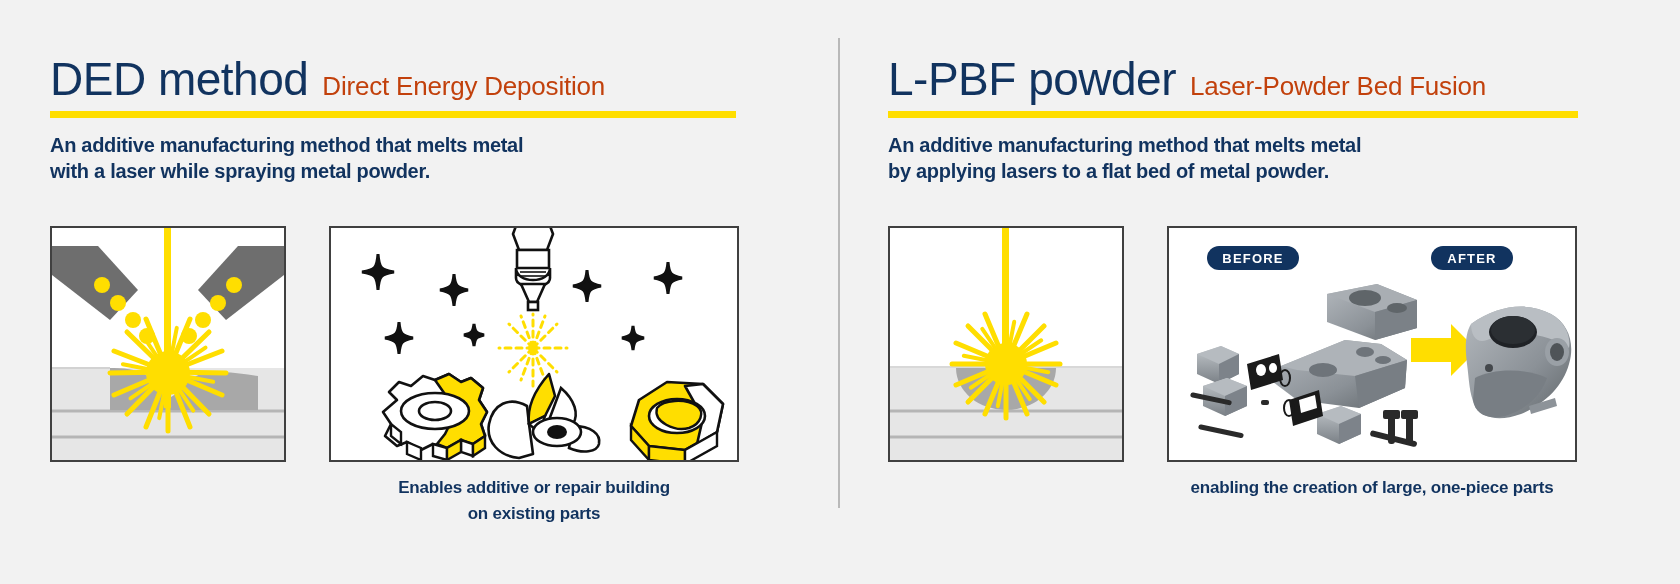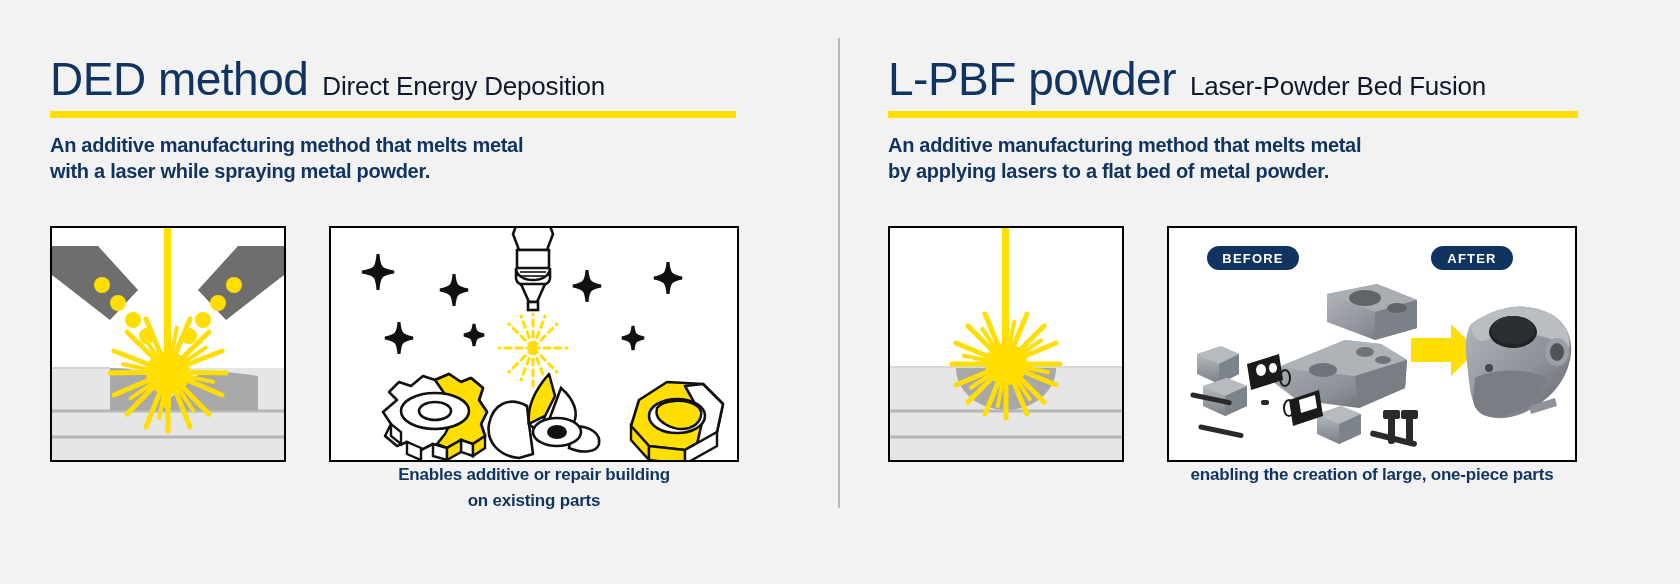--- a/index.html
+++ b/index.html
@@ -21,45 +21,45 @@
 
   .head{position:absolute;}
   .head-left{left:50px;top:44px;width:700px;}
   .head-right{left:50px;top:44px;width:710px;}
 
   .title-row{display:flex;align-items:baseline;gap:14px;white-space:nowrap;}
   .title-main{
     font-size:46px;font-weight:400;color:#11335f;letter-spacing:-0.5px;line-height:1;
   }
   .title-sub{
-    font-size:26px;font-weight:400;color:#0f172a;line-height:1;letter-spacing:-0.2px;
+    font-size:26px;font-weight:400;color:#c2410c;line-height:1;letter-spacing:-0.2px;
   }
   .rule{height:7px;background:#ffde00;margin-top:9px;}
   .rule-left{width:686px;}
   .rule-right{width:690px;}
 
   .lede{
     margin-top:14px;font-size:20px;font-weight:bold;color:#11335f;
     line-height:1.32;letter-spacing:-0.3px;
   }
 
   .figs{position:absolute;top:214px;display:flex;align-items:flex-start;}
   .figs-left{left:50px;gap:38px;}
   .figs-right{left:50px;gap:38px;}
 
   .fig{display:flex;flex-direction:column;align-items:center;}
   .box{
-    background:#ffffff;border:2px solid #000000;box-sizing:border-box;position:relative;overflow:hidden;text-align:center;
+    background:#ffffff;border:2px solid #404040;box-sizing:border-box;position:relative;overflow:hidden;text-align:center;
   }
   .box-small{width:236px;height:236px;}
   .box-wide-l{width:410px;height:236px;}
   .box-wide-r{width:410px;height:236px;}
 
   .caption{
-    text-align:center;font-size:17px;font-weight:bold;
+    margin-top:13px;text-align:center;font-size:17px;font-weight:bold;
     color:#11335f;line-height:1.5;letter-spacing:-0.2px;width:420px;
   }
 
   svg{display:block;}
 </style>
 </head>
 <body>
 
 <div class="stage">
 

